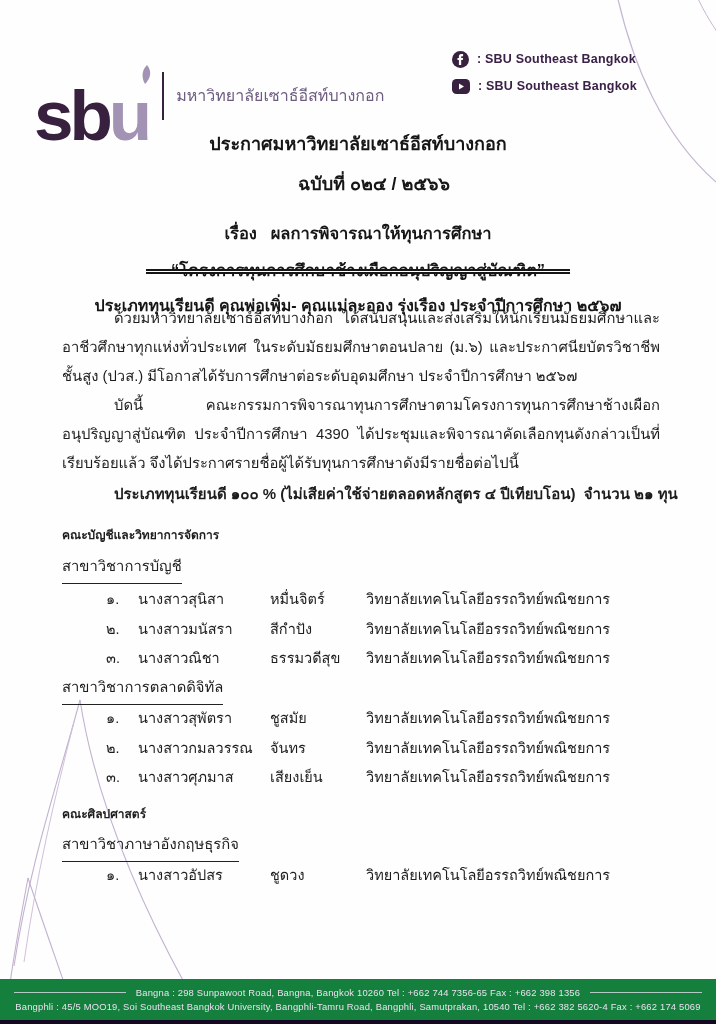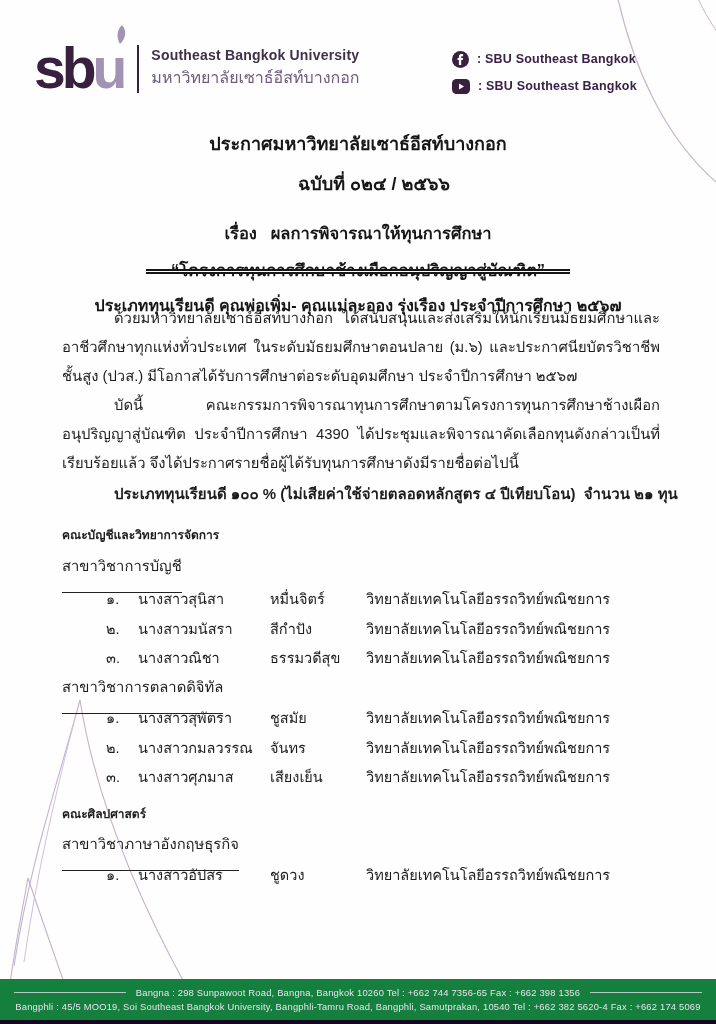--- a/index.html
+++ b/index.html
@@ -6,21 +6,21 @@
   .page{
     position:relative;width:716px;height:1024px;margin:0 auto;
     background:#fefefe;overflow:hidden;
     font-family:"Liberation Sans","DejaVu Sans",sans-serif;
     color:#1d1d1d;
   }
   
   .deco{position:absolute;left:0;top:0;width:716px;height:1024px;pointer-events:none;}
   
   .logo-row{position:absolute;left:34px;top:40px;display:flex;align-items:center;}
-  .wordmark{position:relative;font-weight:800;font-size:57px;line-height:1;letter-spacing:-4px;}
+  .wordmark{position:relative;font-weight:800;font-size:71px;line-height:1;letter-spacing:-4px;margin-top:40px;}
   .wm-sb{color:#38203f;}
   .wm-u{color:#a292b3;}
   .wm-leaf{position:absolute;right:-7px;top:-16px;}
   .logo-divider{width:2px;height:48px;background:#38203f;margin:0 12px 0 14px;}
   .uni-names{display:flex;flex-direction:column;gap:2px;}
   .uni-en{font-size:14px;font-weight:bold;color:#40304a;letter-spacing:.2px;}
   .uni-th{font-size:16px;color:#6d5b80;}
   
   .social{position:absolute;left:452px;top:50px;display:flex;flex-direction:column;gap:9px;}
   .social-row{display:flex;align-items:center;gap:8px;height:18px;}
@@ -38,21 +38,21 @@
     background:linear-gradient(#161616 0 2px,#ffffff 2px 3px,#161616 3px 5px);
   }
   
   .para{position:absolute;left:62px;right:56px;font-size:14.8px;line-height:29px;
         text-align:justify;text-indent:52px;white-space:pre-wrap;}
   .p1{top:304px;}
   .p2{top:391px;}
   .scholarship{position:absolute;left:114px;top:482px;font-size:15px;font-weight:bold;white-space:pre-wrap;}
   .faculty{position:absolute;left:62px;font-size:12px;font-weight:bold;}
   .major{position:absolute;left:62px;font-size:14.8px;}
-  .major span{border-bottom:1px solid #222;padding-bottom:18px;}
+  .major span{border-bottom:1px solid #222;padding-bottom:9px;}
   .f1{top:525px;} .m1{top:554px;}
   .m2{top:675px;}
   .f2{top:804px;} .m3{top:832px;}
   .stu-list{position:absolute;left:106px;right:40px;}
   .l1{top:584px;} .l2{top:703px;} .l3{top:860px;}
   .stu-row{display:grid;grid-template-columns:26px 126px 90px auto;column-gap:6px;
            height:29.5px;align-items:center;font-size:14.5px;}
   
   .footer{
     position:absolute;left:0;right:0;bottom:0;height:41px;background:#15803d;
@@ -81,21 +81,20 @@
 
   <div class="logo-row">
     <div class="wordmark">
       <span class="wm-sb">sb</span><span class="wm-u">u</span>
       <svg class="wm-leaf" width="16" height="22" viewBox="0 0 16 22">
         <path d="M8 1 C 13 7, 12 14, 6 20 C 2 13, 3 6, 8 1 Z" fill="#a292b3"></path>
       </svg>
     </div>
     <div class="logo-divider"></div>
     <div class="uni-names">
-      <span class="uni-en">Southeast Bangkok University</span>
       <span class="uni-th">มหาวิทยาลัยเซาธ์อีสท์บางกอก</span>
     </div>
   </div>
 
   <div class="social">
     <div class="social-row">
       <svg width="17" height="17" viewBox="0 0 17 17">
         <circle cx="8.5" cy="8.5" r="8.5" fill="#38203f"></circle>
         <path d="M9.6 5.2 h1.5 V3 H9.3 C7.6 3 6.9 4.2 6.9 5.6 V7 H5.5 v2.1 h1.4 V14 h2.3 V9.1 h1.6 l.3-2.1 H9.2 V5.9 c0-.5.2-.7.4-.7 Z" fill="#ffffff"></path>
       </svg>

